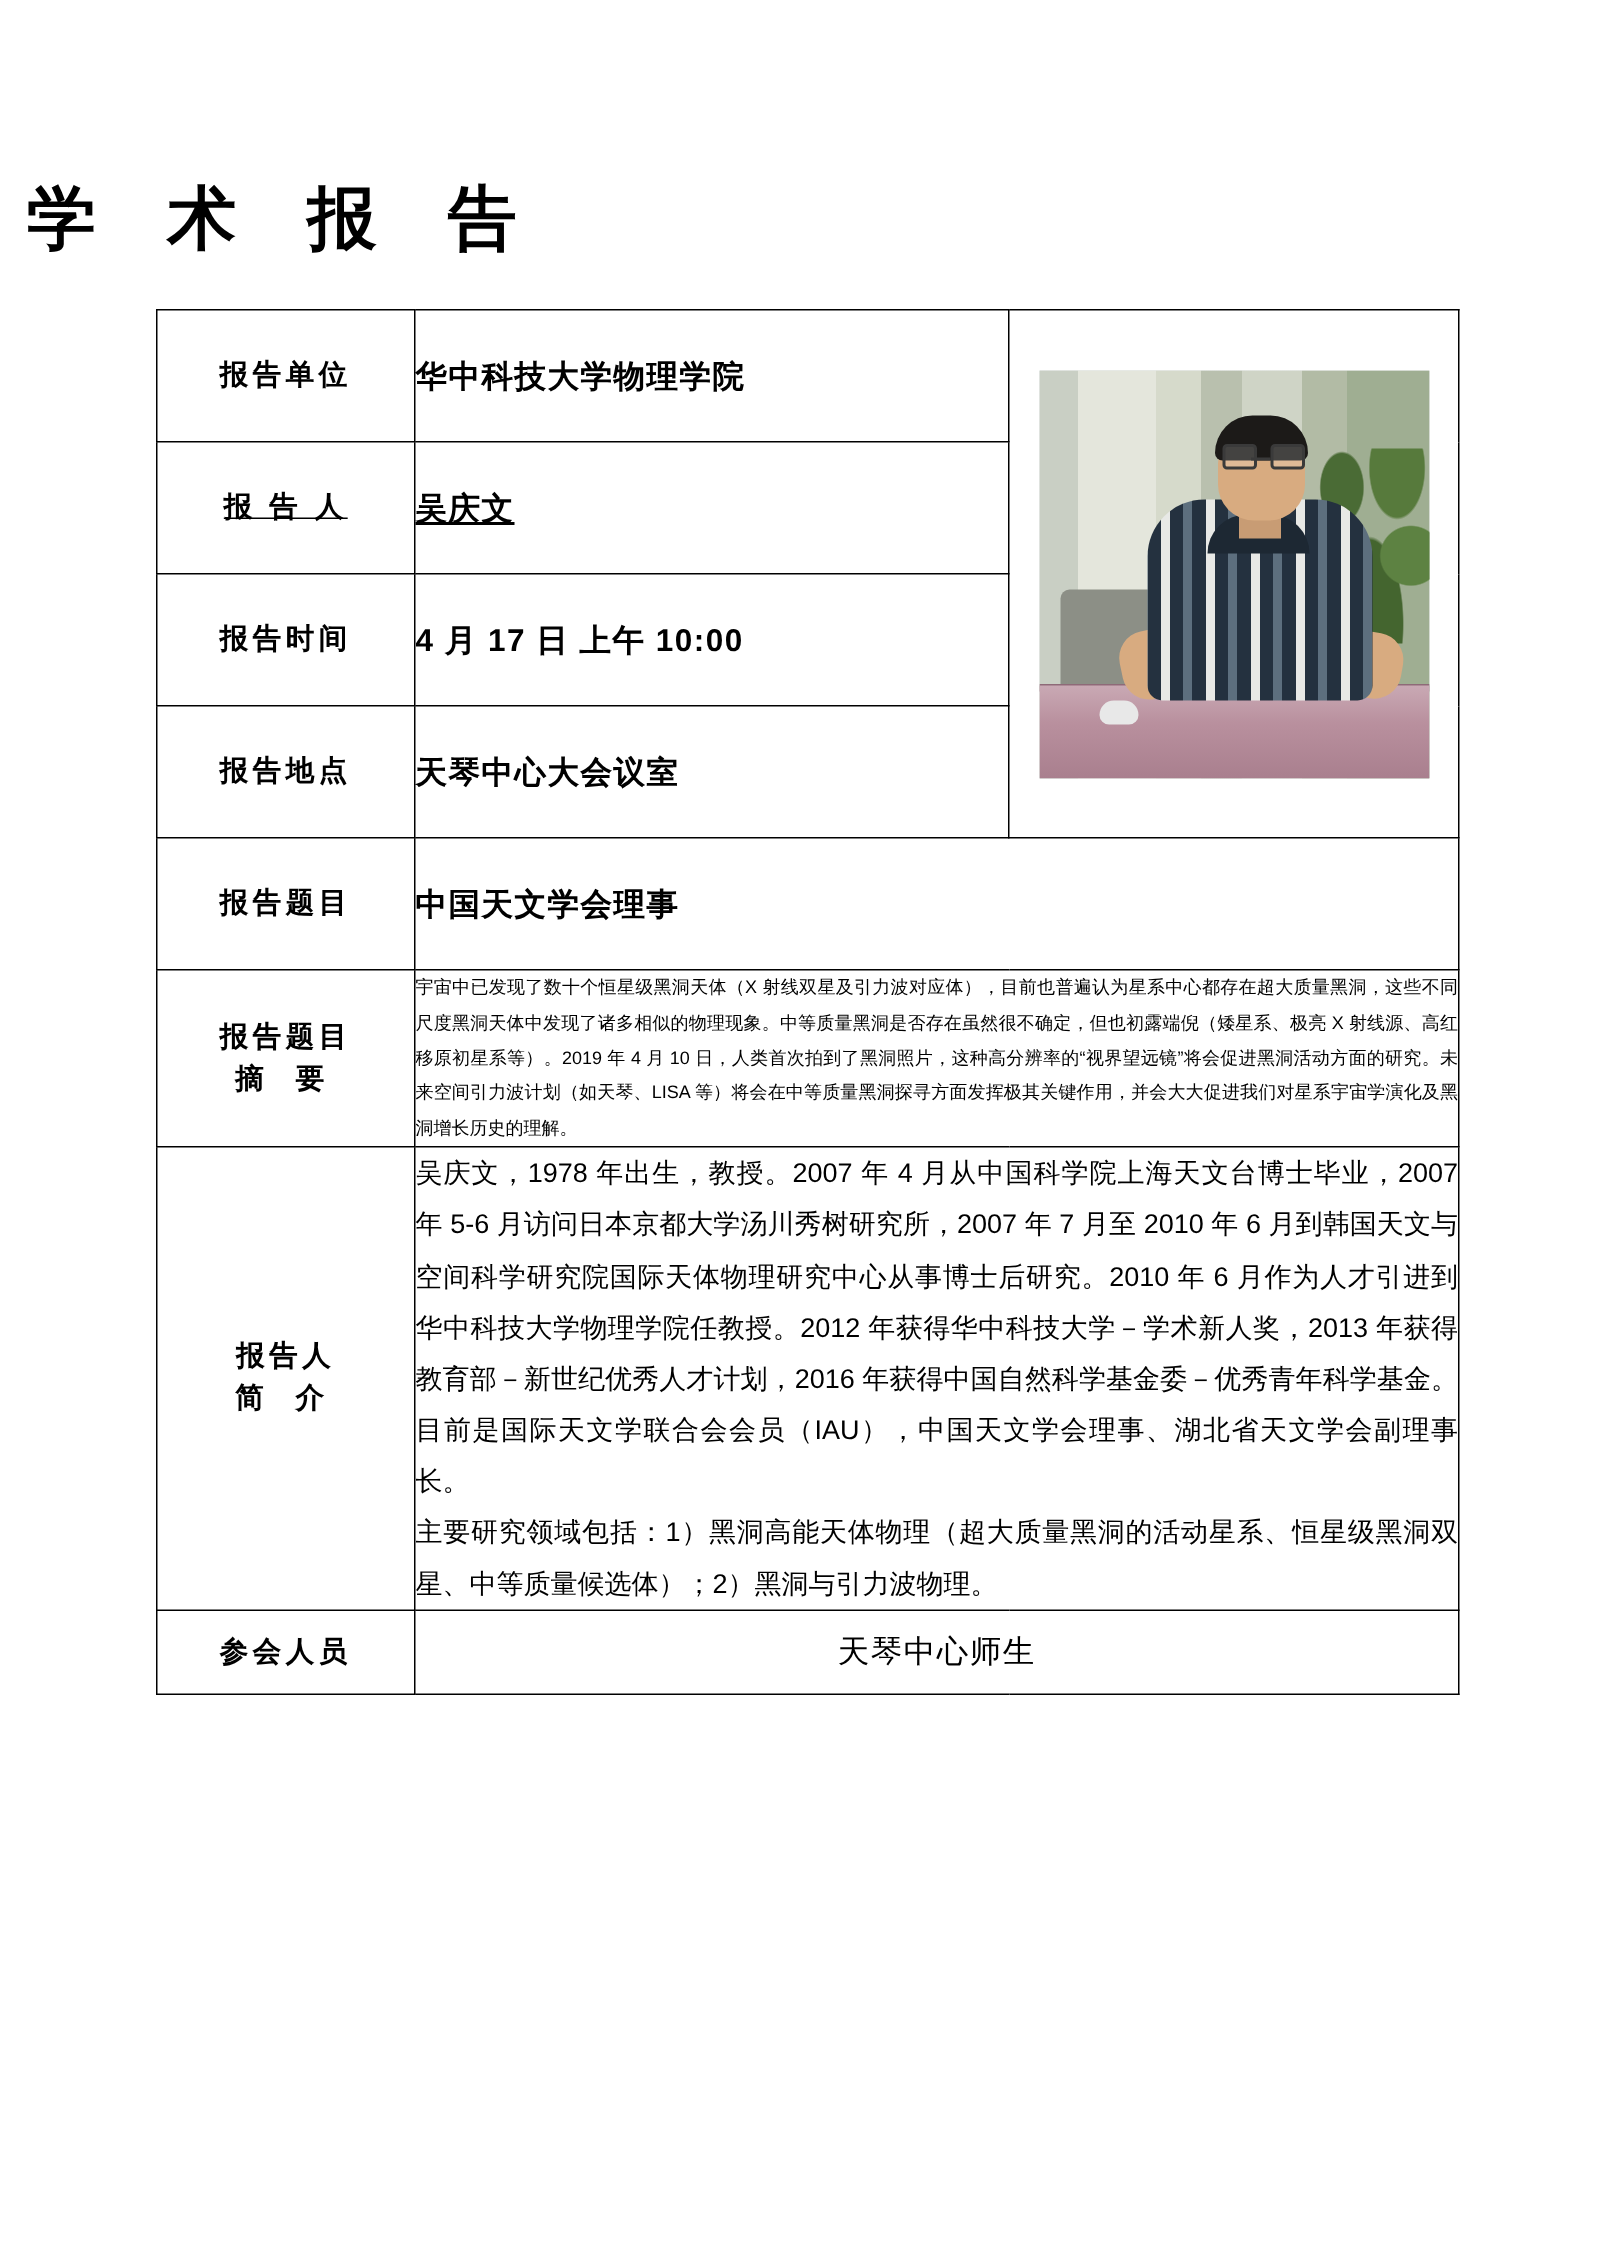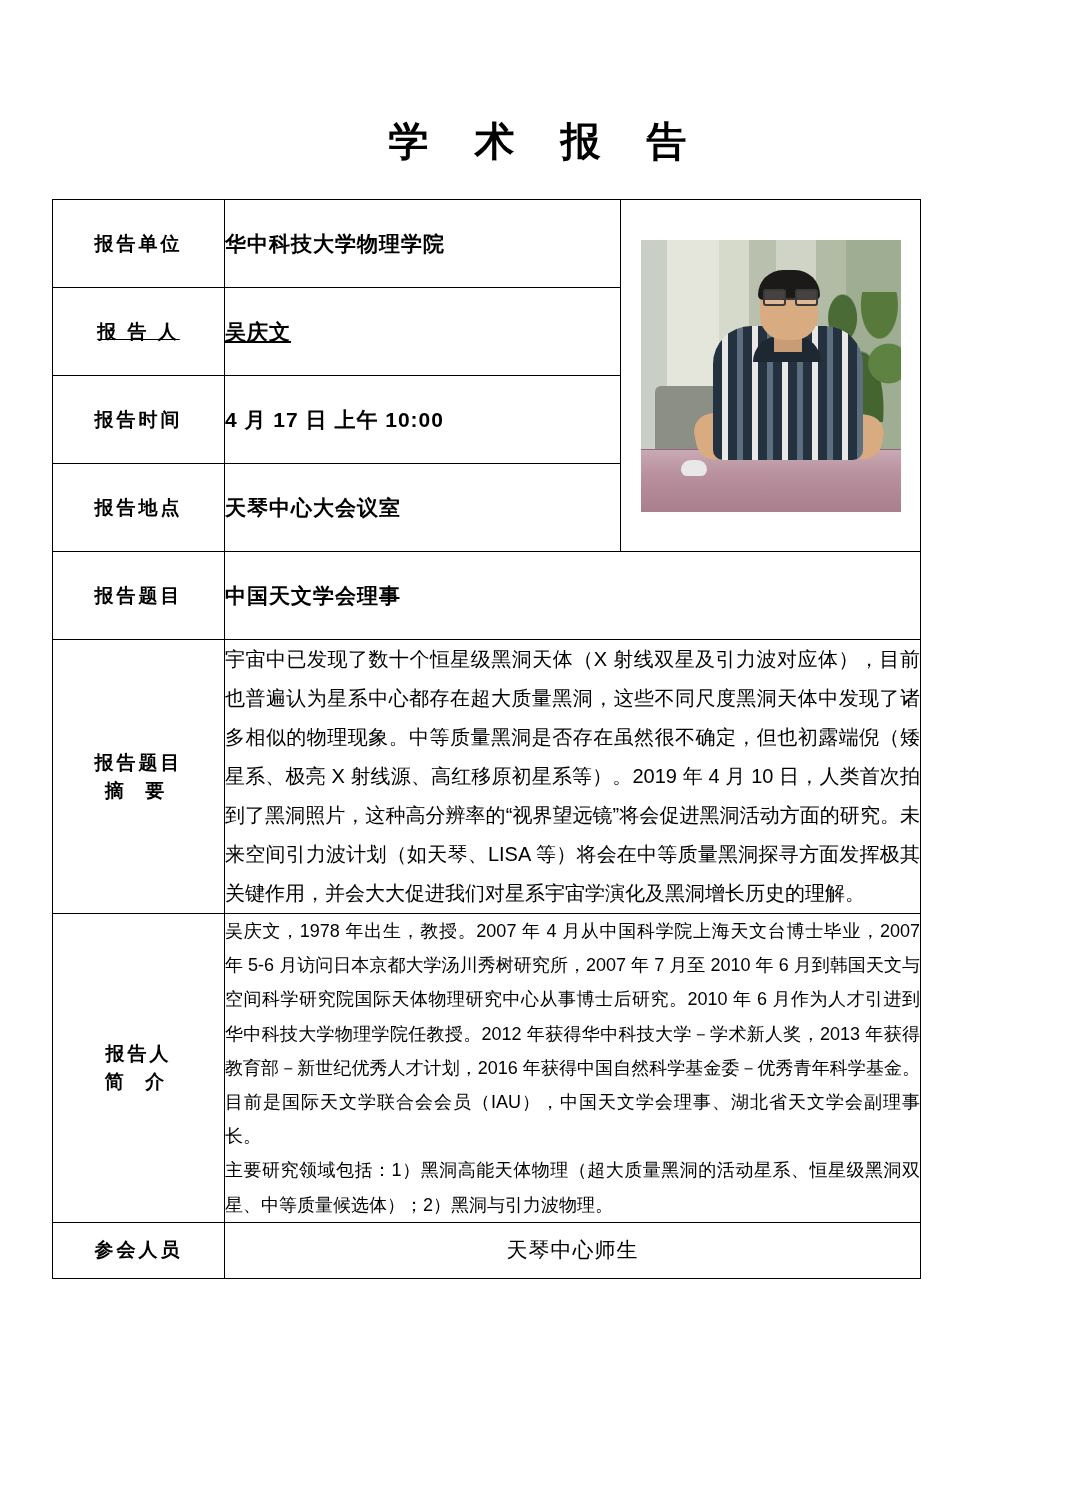--- a/index.html
+++ b/index.html
@@ -15,33 +15,33 @@
     position: relative;
     overflow: hidden;
   }
   .page {
     width: 1075px;
     height: 1509px;
     position: relative;
     box-sizing: border-box;
   }
   .doc-title {
-    text-align: center;
+    text-align: left;
     font-family: "Liberation Serif", "DejaVu Serif", serif;
     font-weight: bold;
-    font-size: 40px;
+    font-size: 46px;
     letter-spacing: 18px;
     padding-top: 118px;
     padding-left: 18px;
     line-height: 1.2;
   }
   table.main {
     border-collapse: collapse;
     width: 868px;
-    margin-left: 52px;
+    margin-left: 104px;
     margin-top: 33px;
     table-layout: fixed;
   }
   table.main td {
     border: 1px solid #000000;
     vertical-align: middle;
     padding: 0;
   }
   .lbl {
     width: 172px;
@@ -198,21 +198,21 @@
   .ph-mouse {
     position: absolute;
     left: 40px; bottom: 36px;
     width: 26px; height: 16px;
     background: #e8e8e8;
     border-radius: 12px 12px 8px 8px;
   }
   .body-cell {
     padding: 12px 16px 14px 16px;
     font-family: "Liberation Sans", "DejaVu Sans", sans-serif;
-    font-size: 20px;
+    font-size: 12px;
     line-height: 1.95;
     text-align: justify;
     text-justify: inter-ideograph;
   }
   .body-cell p { margin: 0; }
   .bio-cell {
     padding: 10px 16px 12px 16px;
     font-family: "Liberation Sans", "DejaVu Sans", sans-serif;
     font-size: 18px;
     line-height: 1.9;

